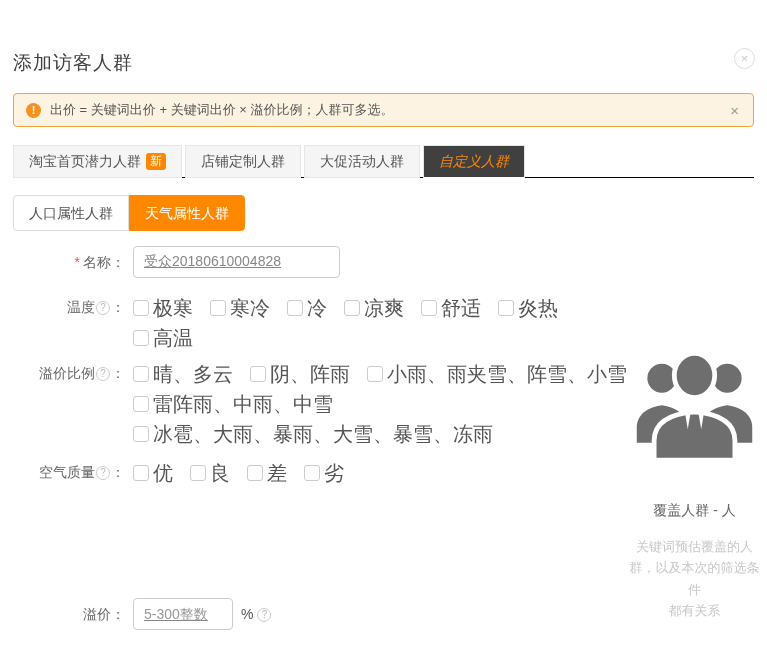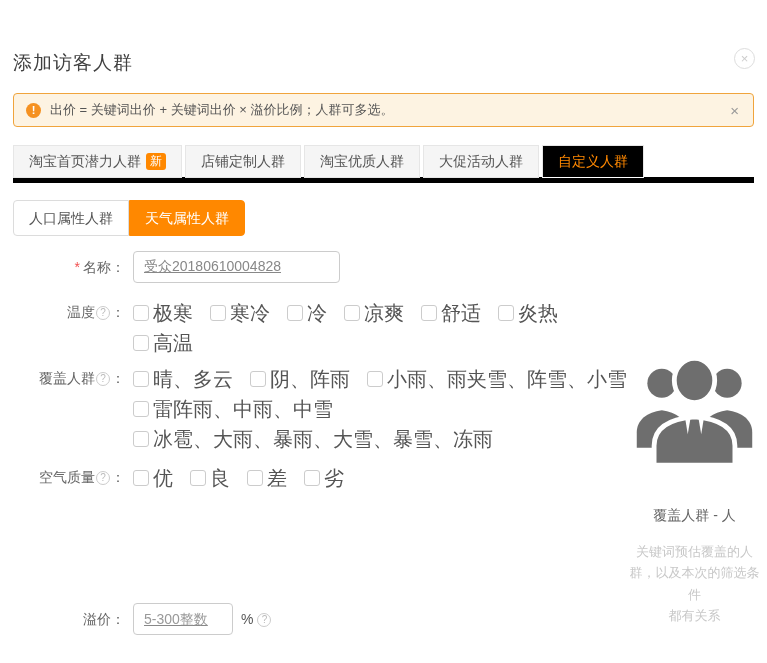--- a/index.html
+++ b/index.html
@@ -11,23 +11,23 @@
   .title { font-size:19px; color:#404040; font-weight:normal; letter-spacing:1px; }
   .dlg-close { position:absolute; top:12px; right:12px; width:21px; height:21px; border:1px solid #ddd; border-radius:50%; color:#ccc; font-size:13px; line-height:19px; text-align:center; cursor:pointer; }
 
   
   .notice { margin-top:17px; height:34px; display:flex; align-items:center; gap:9px; background:#fdf3e2; border:1px solid #f0a43c; border-radius:4px; padding:0 12px; font-size:13px; color:#555; }
   .notice-icon { flex:0 0 auto; width:15px; height:15px; background:#f59121; color:#fff; border-radius:50%; font-size:11px; font-weight:bold; line-height:15px; text-align:center; }
   .notice-text { flex:1 1 auto; }
   .notice-close { flex:0 0 auto; color:#999; font-size:15px; cursor:pointer; padding:0 2px; }
 
   
-  .tabs { margin-top:18px; display:flex; border-bottom:6px solid #000000; }
+  .tabs { margin-top:18px; display:flex; border-bottom:1px solid #000000; }
   .tab { height:33px; line-height:31px; padding:0 15px; background:#f5f5f5; border:1px solid #e6e6e6; margin-right:3px; margin-bottom:-1px; font-size:14px; color:#555; cursor:pointer; white-space:nowrap; }
-  .tab.active { background:#000000; color:#ff8800; border-bottom-color:#fff; }
+  .tab.active { background:#404040; color:#ff8800; border-bottom-color:#fff;font-style:italic; }
   .tab-badge { display:inline-block; margin-left:5px; background:#ff8800; color:#fff; font-size:12px; line-height:17px; padding:0 4px; border-radius:3px; vertical-align:1px; }
 
   
   .subtabs { margin-top:17px; display:inline-flex; }
   .subtab { height:36px; line-height:34px; padding:0 15px; background:#fff; border:1px solid #dcdcdc; font-size:14px; color:#555; cursor:pointer; }
   .subtab:first-child { border-radius:4px 0 0 4px; }
   .subtab.active { background:#ff8800; border-color:#ff8800; color:#fff; border-radius:0 4px 4px 0; }
 
   
   .main { display:flex; margin-top:15px; }
@@ -79,21 +79,20 @@
 
   <div class="notice">
     <span class="notice-icon">!</span>
     <span class="notice-text">出价 = 关键词出价 + 关键词出价 × 溢价比例；人群可多选。</span>
     <span class="notice-close">×</span>
   </div>
 
   <div class="tabs">
     <div class="tab"><span>淘宝首页潜力人群</span><span class="tab-badge">新</span></div>
     <div class="tab"><span>店铺定制人群</span></div>
-    <div class="tab"><span>淘宝优质人群</span></div>
     <div class="tab"><span>大促活动人群</span></div>
     <div class="tab active"><span>自定义人群</span></div>
   </div>
 
   <div class="subtabs">
     <div class="subtab">人口属性人群</div>
     <div class="subtab active">天气属性人群</div>
   </div>
 
   <div class="main">
@@ -136,21 +135,21 @@
           <div class="cb-line">
             <label class="cb">
                 <span class="cbx"></span>
                 <span class="cbl">高温</span>
               </label>
           </div>
         </div>
       </div>
 
       <div class="form-row row-weather">
-        <div class="form-label"><span>覆盖人群</span><span class="help">?</span><span>：</span></div>
+        <div class="form-label"><span>溢价比例</span><span class="help">?</span><span>：</span></div>
         <div class="cb-group">
           <div class="cb-line">
             <label class="cb">
                 <span class="cbx"></span>
                 <span class="cbl">晴、多云</span>
               </label>
             <label class="cb">
                 <span class="cbx"></span>
                 <span class="cbl">阴、阵雨</span>
               </label>

